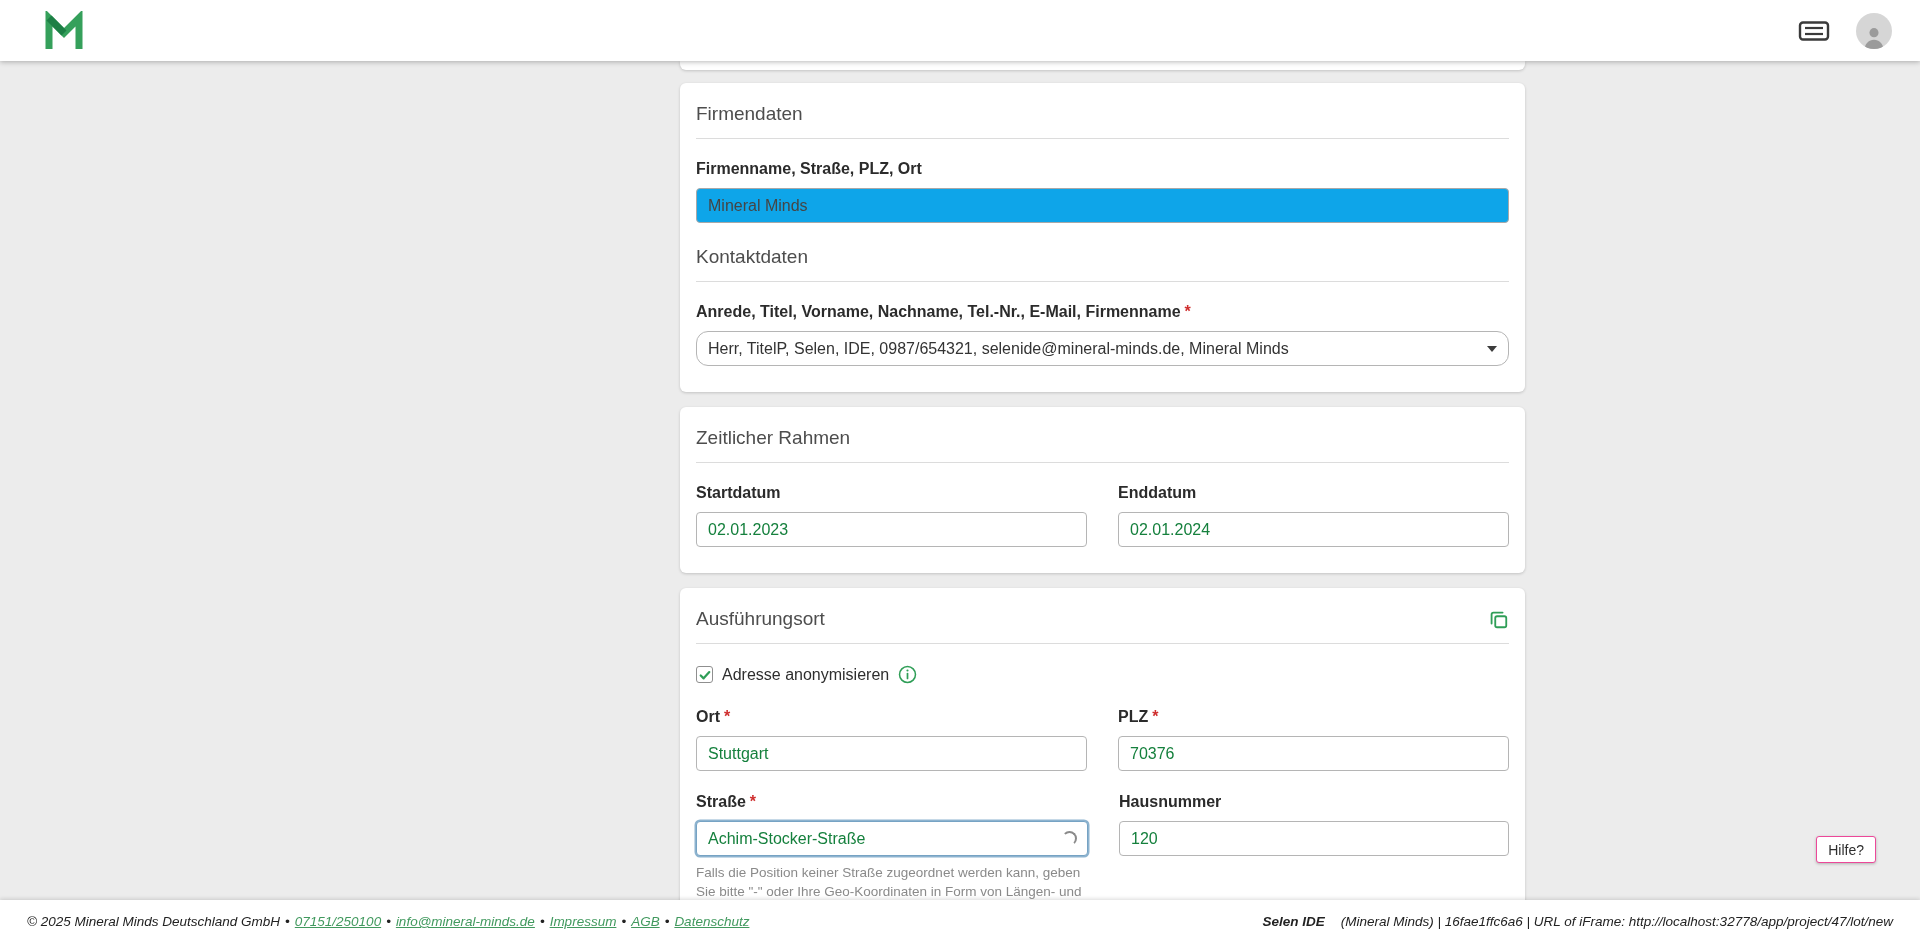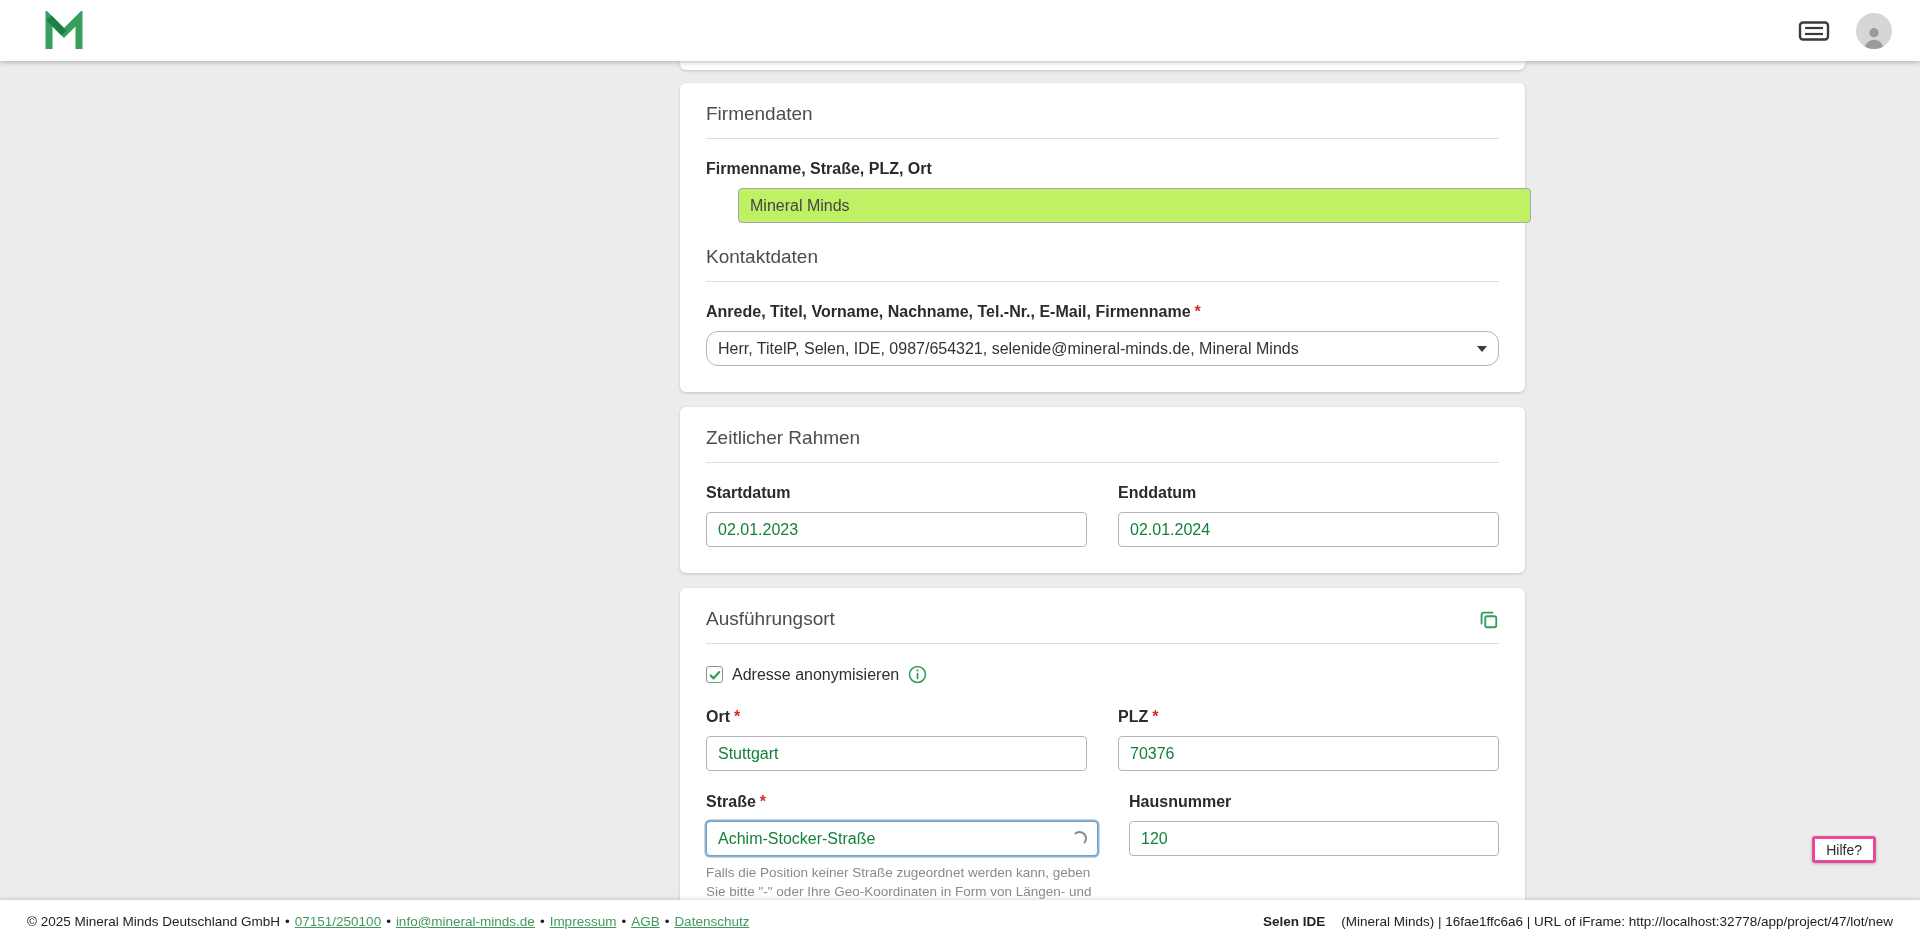--- a/index.html
+++ b/index.html
@@ -34,36 +34,36 @@
 
   
   .content { position:absolute; top:61px; left:0; width:1920px; height:839px; overflow:hidden; }
   .card-col { position:absolute; left:680px; top:0; width:845px; }
 
   .card {
     background:#fff; border-radius:6px;
     box-shadow:0 1px 3px rgba(0,0,0,.18);
   }
   .card-partial-top { height:9px; border-radius:0 0 6px 6px; margin-bottom:13px; }
-  .card-main { padding:20px 26px 26px; margin-bottom:15px; }
+  .card-main { padding:20px 16px 26px; margin-bottom:15px; }
 
   .section-title { font-size:19px; font-weight:400; color:#4d4d4d; margin:0 0 13px; }
   .rule { border:none; border-top:1px solid #dcdcdc; margin:0 0 21px; }
 
   .field-label { display:block; font-size:16px; font-weight:700; color:#2b2b2b; margin:0 0 10px; }
   .req { color:#cf2e2e; margin-left:4px; }
 
   .text-input {
     width:100%; height:35px;
     border:1px solid #b5b5b5; border-radius:4px;
     padding:0 11px; font-size:16px; color:#15803d;
     font-family:inherit; background:#fff; outline:none;
   }
   .text-input:disabled {
-    background:#bef264; color:#454545; border-color:#a8a8a8;margin-left:32px;
+    background:#0ea5e9; color:#454545; border-color:#a8a8a8;
   }
   .text-input.focused {
     border-color:#76a3c4;
     box-shadow:0 0 0 1.5px #8db3cf;
   }
 
   .select-box {
     position:relative; width:100%; height:35px;
     border:1px solid #b5b5b5; border-radius:12px;
     padding:0 34px 0 11px; font-size:16px; color:#333;
@@ -98,33 +98,33 @@
     border-top-color:#8a8a8a; border-right-color:#8a8a8a;
     animation:spin 1s linear infinite;
   }
   @keyframes spin { to { transform:rotate(360deg); } }
 
   .hint { width:392px; font-size:13.5px; line-height:1.38; color:#8a8a8a; margin-top:8px; }
 
   .help-btn {
     position:fixed; right:44px; bottom:80px; z-index:25;
     height:27px; padding:0 11px;
-    background:#fff; border:3px solid #ec4899; border-radius:3px;
+    background:#fff; border:1px solid #ec4899; border-radius:3px;
     box-shadow:0 1px 3px rgba(0,0,0,.25);
     font-size:14px; color:#2e2e2e; font-family:inherit; cursor:pointer;
   }
 
   
   .footer {
     position:fixed; left:0; right:0; bottom:0; height:43px; z-index:20;
     background:#fff; box-shadow:0 -1px 4px rgba(0,0,0,.15);
     display:flex; align-items:center; justify-content:space-between;
     padding:0 27px; font-size:13.5px; color:#222;
   }
-  .footer-left, .footer-right { display:flex; align-items:flex-end; white-space:nowrap; }
+  .footer-left, .footer-right { display:flex; align-items:flex-end; white-space:nowrap;font-style:italic; }
   .footer-left .sep { margin:0 5px; color:#222; }
   .footer-left a { color:#41995e; text-decoration:underline; cursor:pointer; }
   .footer-right .bold { font-weight:700; margin-right:16px; }
 </style>
 </head>
 <body>
 
 <header class="nav">
   <div class="logo">
     <svg width="42" height="40" viewBox="0 0 42 40">

